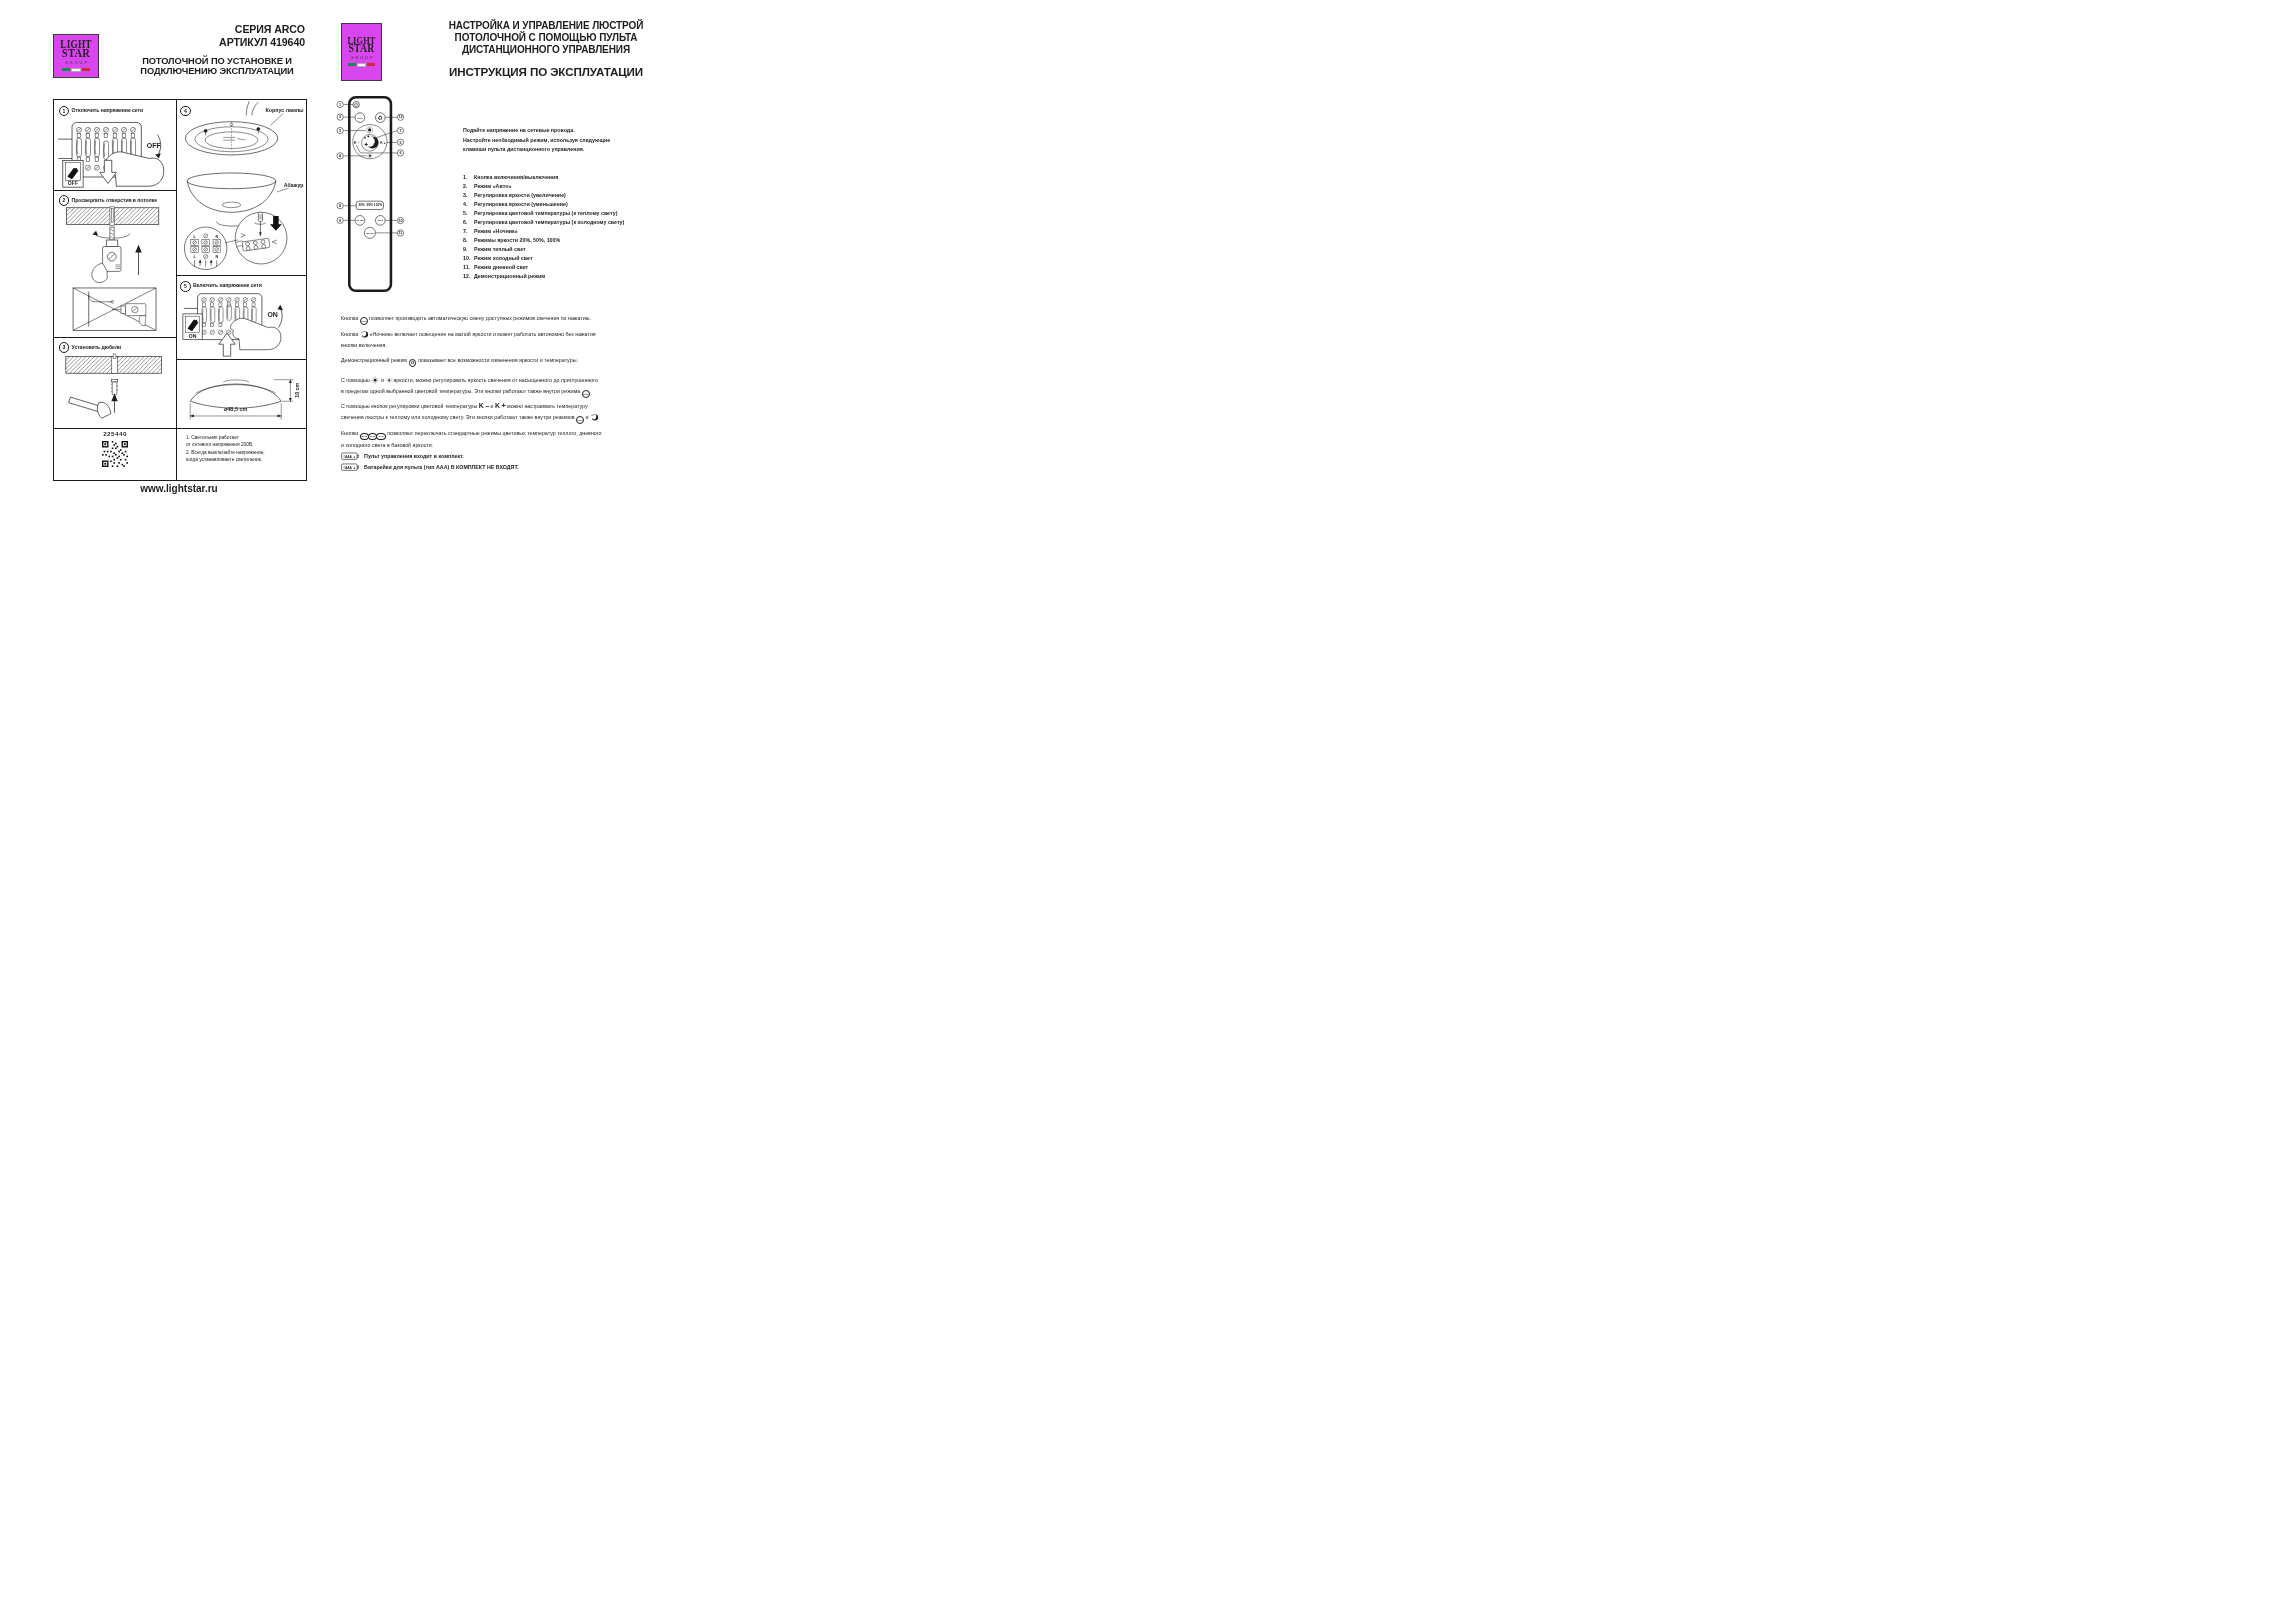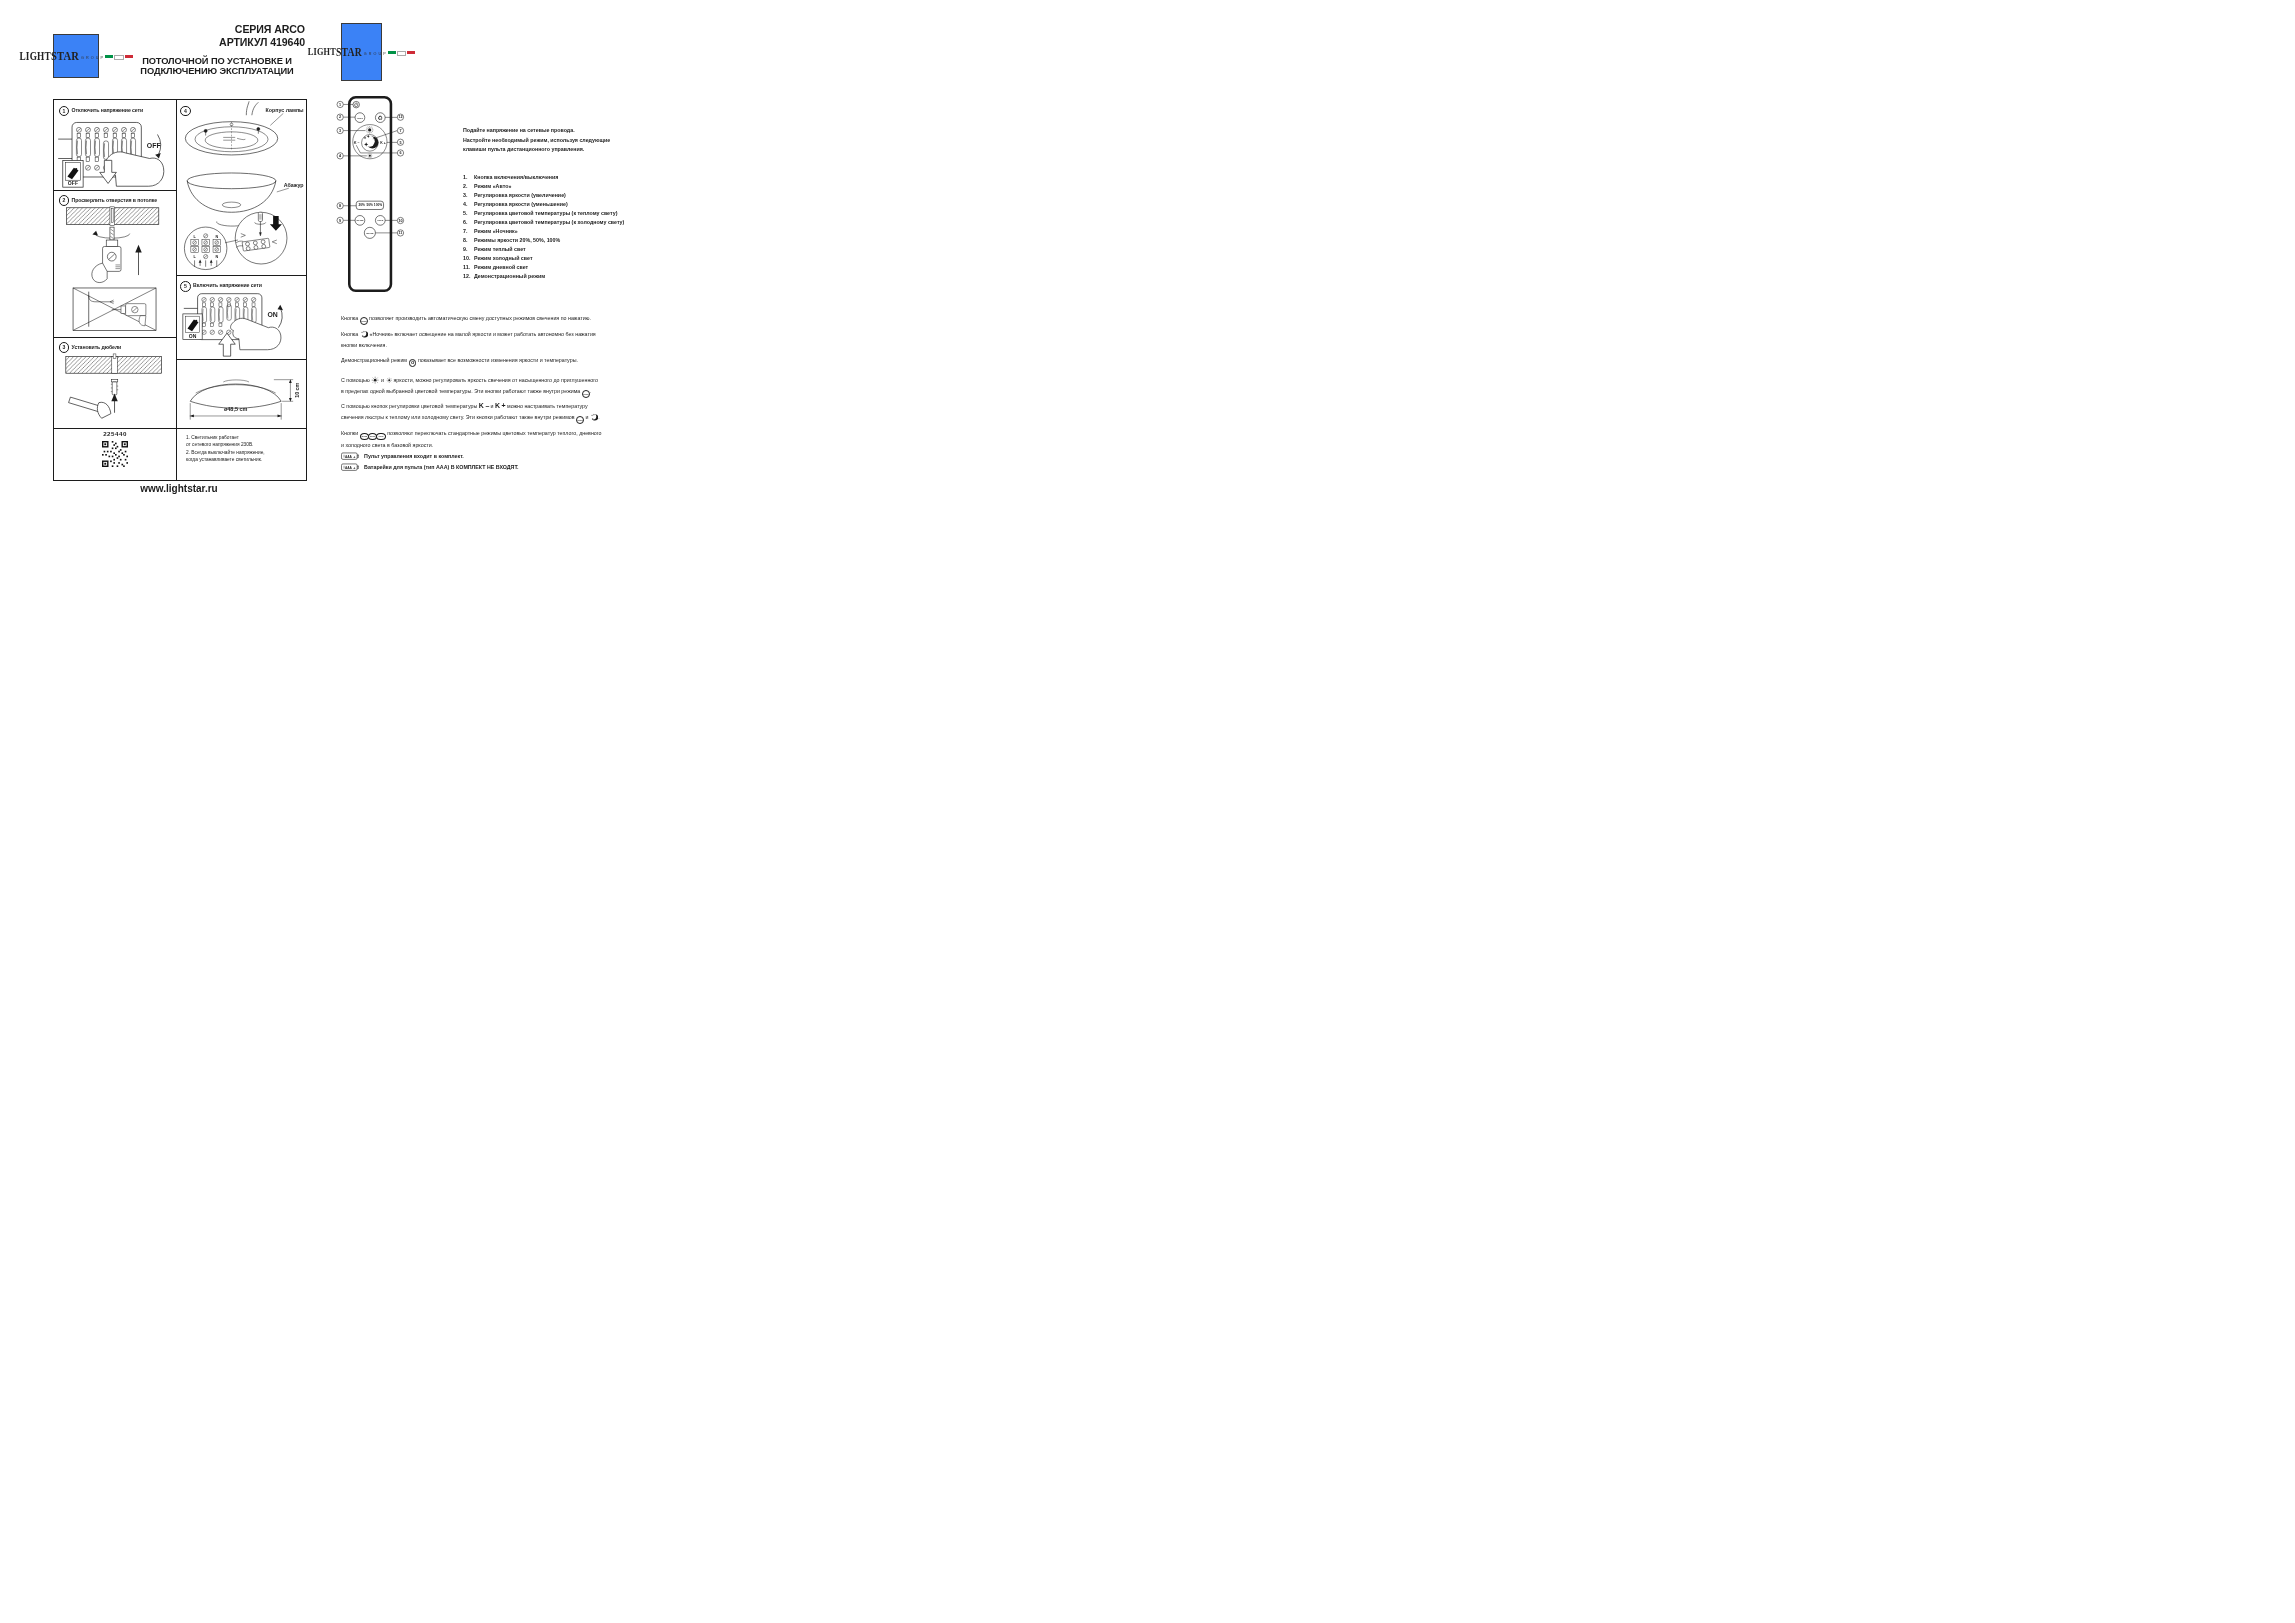--- a/index.html
+++ b/index.html
@@ -3,21 +3,21 @@
 <meta charset="utf-8">
 <style>
   html,body{margin:0;padding:0;background:#fff;}
   #page{position:relative;width:717px;height:507px;background:#fff;overflow:hidden;
         font-family:"Liberation Sans",sans-serif;color:#1c1c1c;}
   svg{display:block;}
   svg text{font-family:"Liberation Sans",sans-serif;fill:#1c1c1c;}
   .abs{position:absolute;}
 
   
-  .logo{position:absolute;border:0.7px solid #3a3a3a;background:#3b82f6;display:flex;flex-direction:row;
+  .logo{position:absolute;border:0.7px solid #3a3a3a;background:#d946ef;display:flex;flex-direction:column;
         align-items:center;justify-content:center;}
   .logo .w1,.logo .w2{font-family:"Liberation Serif",serif;font-weight:700;line-height:.92;letter-spacing:0.2px;color:#222;transform:scaleY(1.25);}
   .logo .w1{font-size:9.3px;} .logo .w2{font-size:10.6px;}
   .logo .w3{font-size:3.7px;letter-spacing:2.1px;margin:3.2px 0 0 1.9px;color:#333;}
   .flag{display:flex;gap:0.9px;margin-top:2.8px;}
   .flag i{display:block;width:7.9px;height:3.2px;}
   .fg{background:#009246;} .fw{background:#fff;border:0.5px solid #aaa;height:2.3px !important;} .fr{background:#ce2b37;}
 
   
   #left-header{left:129px;top:23px;width:176px;}
@@ -522,20 +522,28 @@
     <div class="w1" style="font-size:8.3px;">LIGHT</div>
     <div class="w2" style="font-size:9.7px;">STAR</div>
     <div class="w3">GROUP</div>
     <div class="flag">
         <i class="fg"></i>
         <i class="fw"></i>
         <i class="fr"></i>
       </div>
   </div>
 
+  <div class="abs" id="right-header">
+    <div class="rh-title">
+      <span>НАСТРОЙКА И УПРАВЛЕНИЕ ЛЮСТРОЙ</span><br>
+      <span>ПОТОЛОЧНОЙ С ПОМОЩЬЮ ПУЛЬТА</span><br>
+      <span>ДИСТАНЦИОННОГО УПРАВЛЕНИЯ</span>
+    </div>
+    <div class="rh-sub">ИНСТРУКЦИЯ ПО ЭКСПЛУАТАЦИИ</div>
+  </div>
 
   <svg class="abs" style="left:332px;top:94px;" width="79" height="206" viewBox="0 0 170 445">
     <rect x="37" y="7" width="90" height="418" rx="14" fill="#fff" stroke="#1c1c1c" stroke-width="5.5"></rect>
 
     <g>
       <circle cx="52" cy="23" r="7" fill="#fff" stroke="#1c1c1c" stroke-width="1.3"></circle>
       <g>
         <circle cx="52" cy="23.6" r="3.6" fill="none" stroke="#1c1c1c" stroke-width="1.2"></circle>
         <rect x="50.4" y="18.6" width="3.2" height="3.4" fill="#fff"></rect>
         <path d="M52 18.4 V23.2" stroke="#1c1c1c" stroke-width="1.3"></path>

